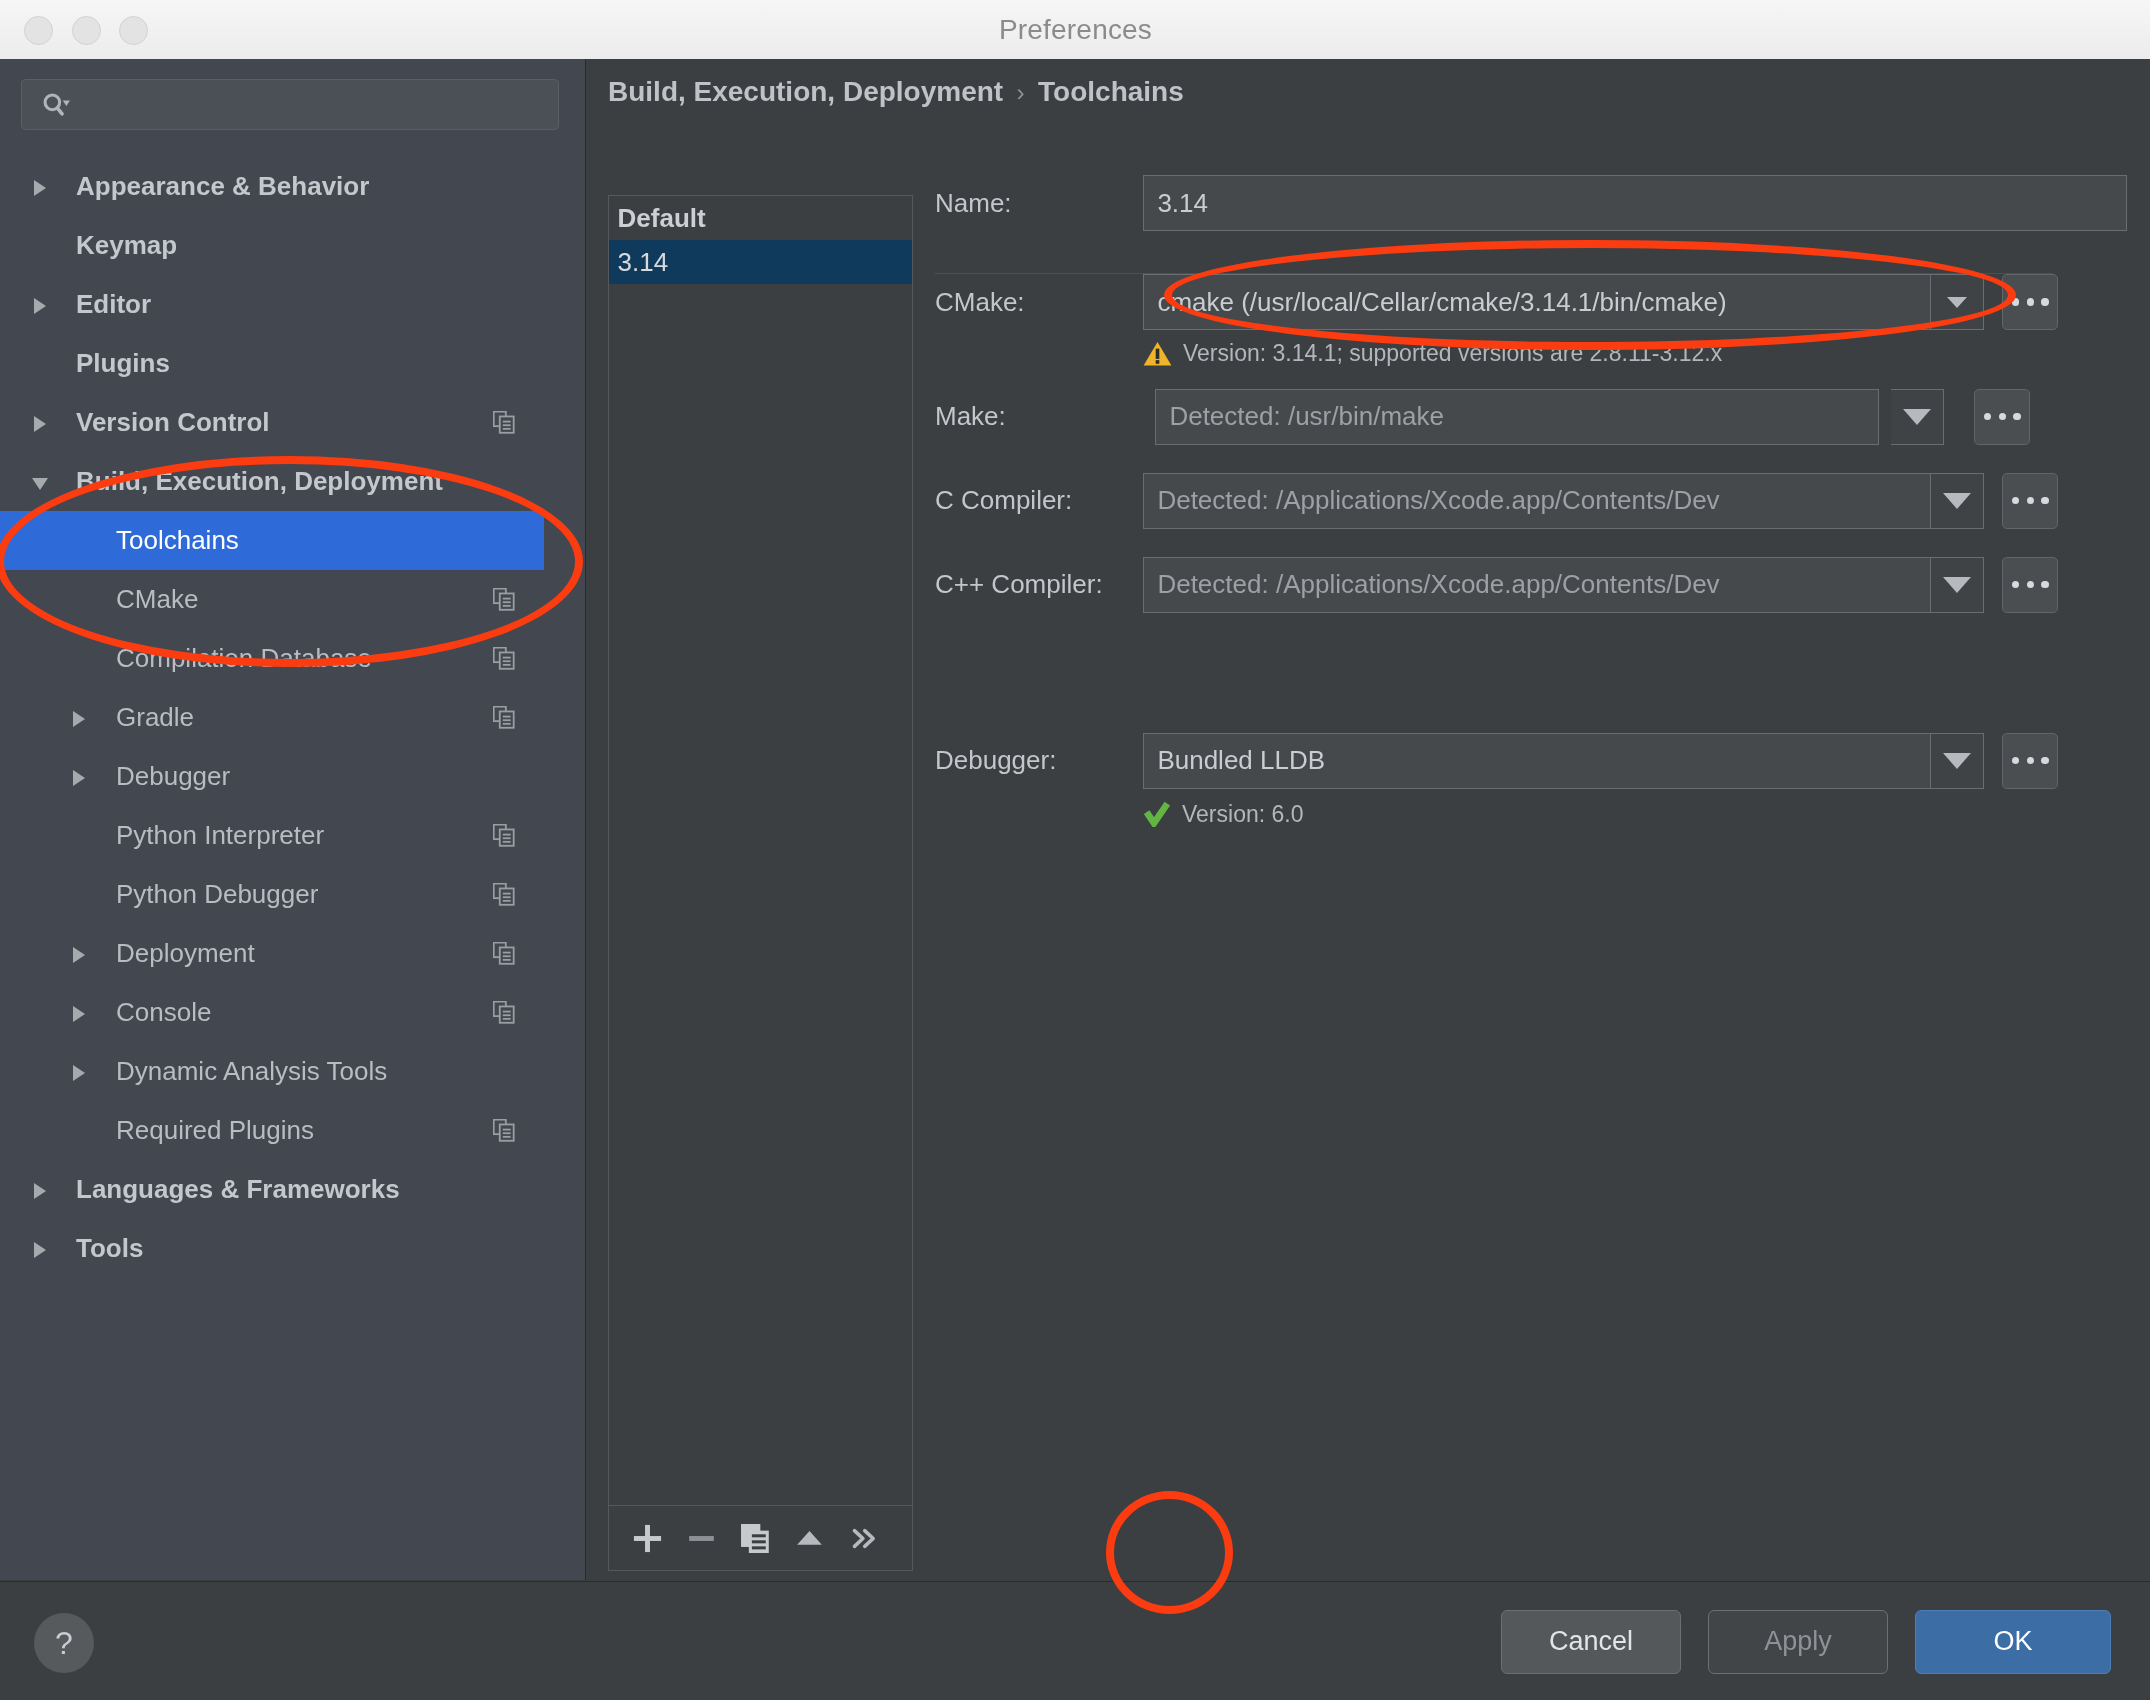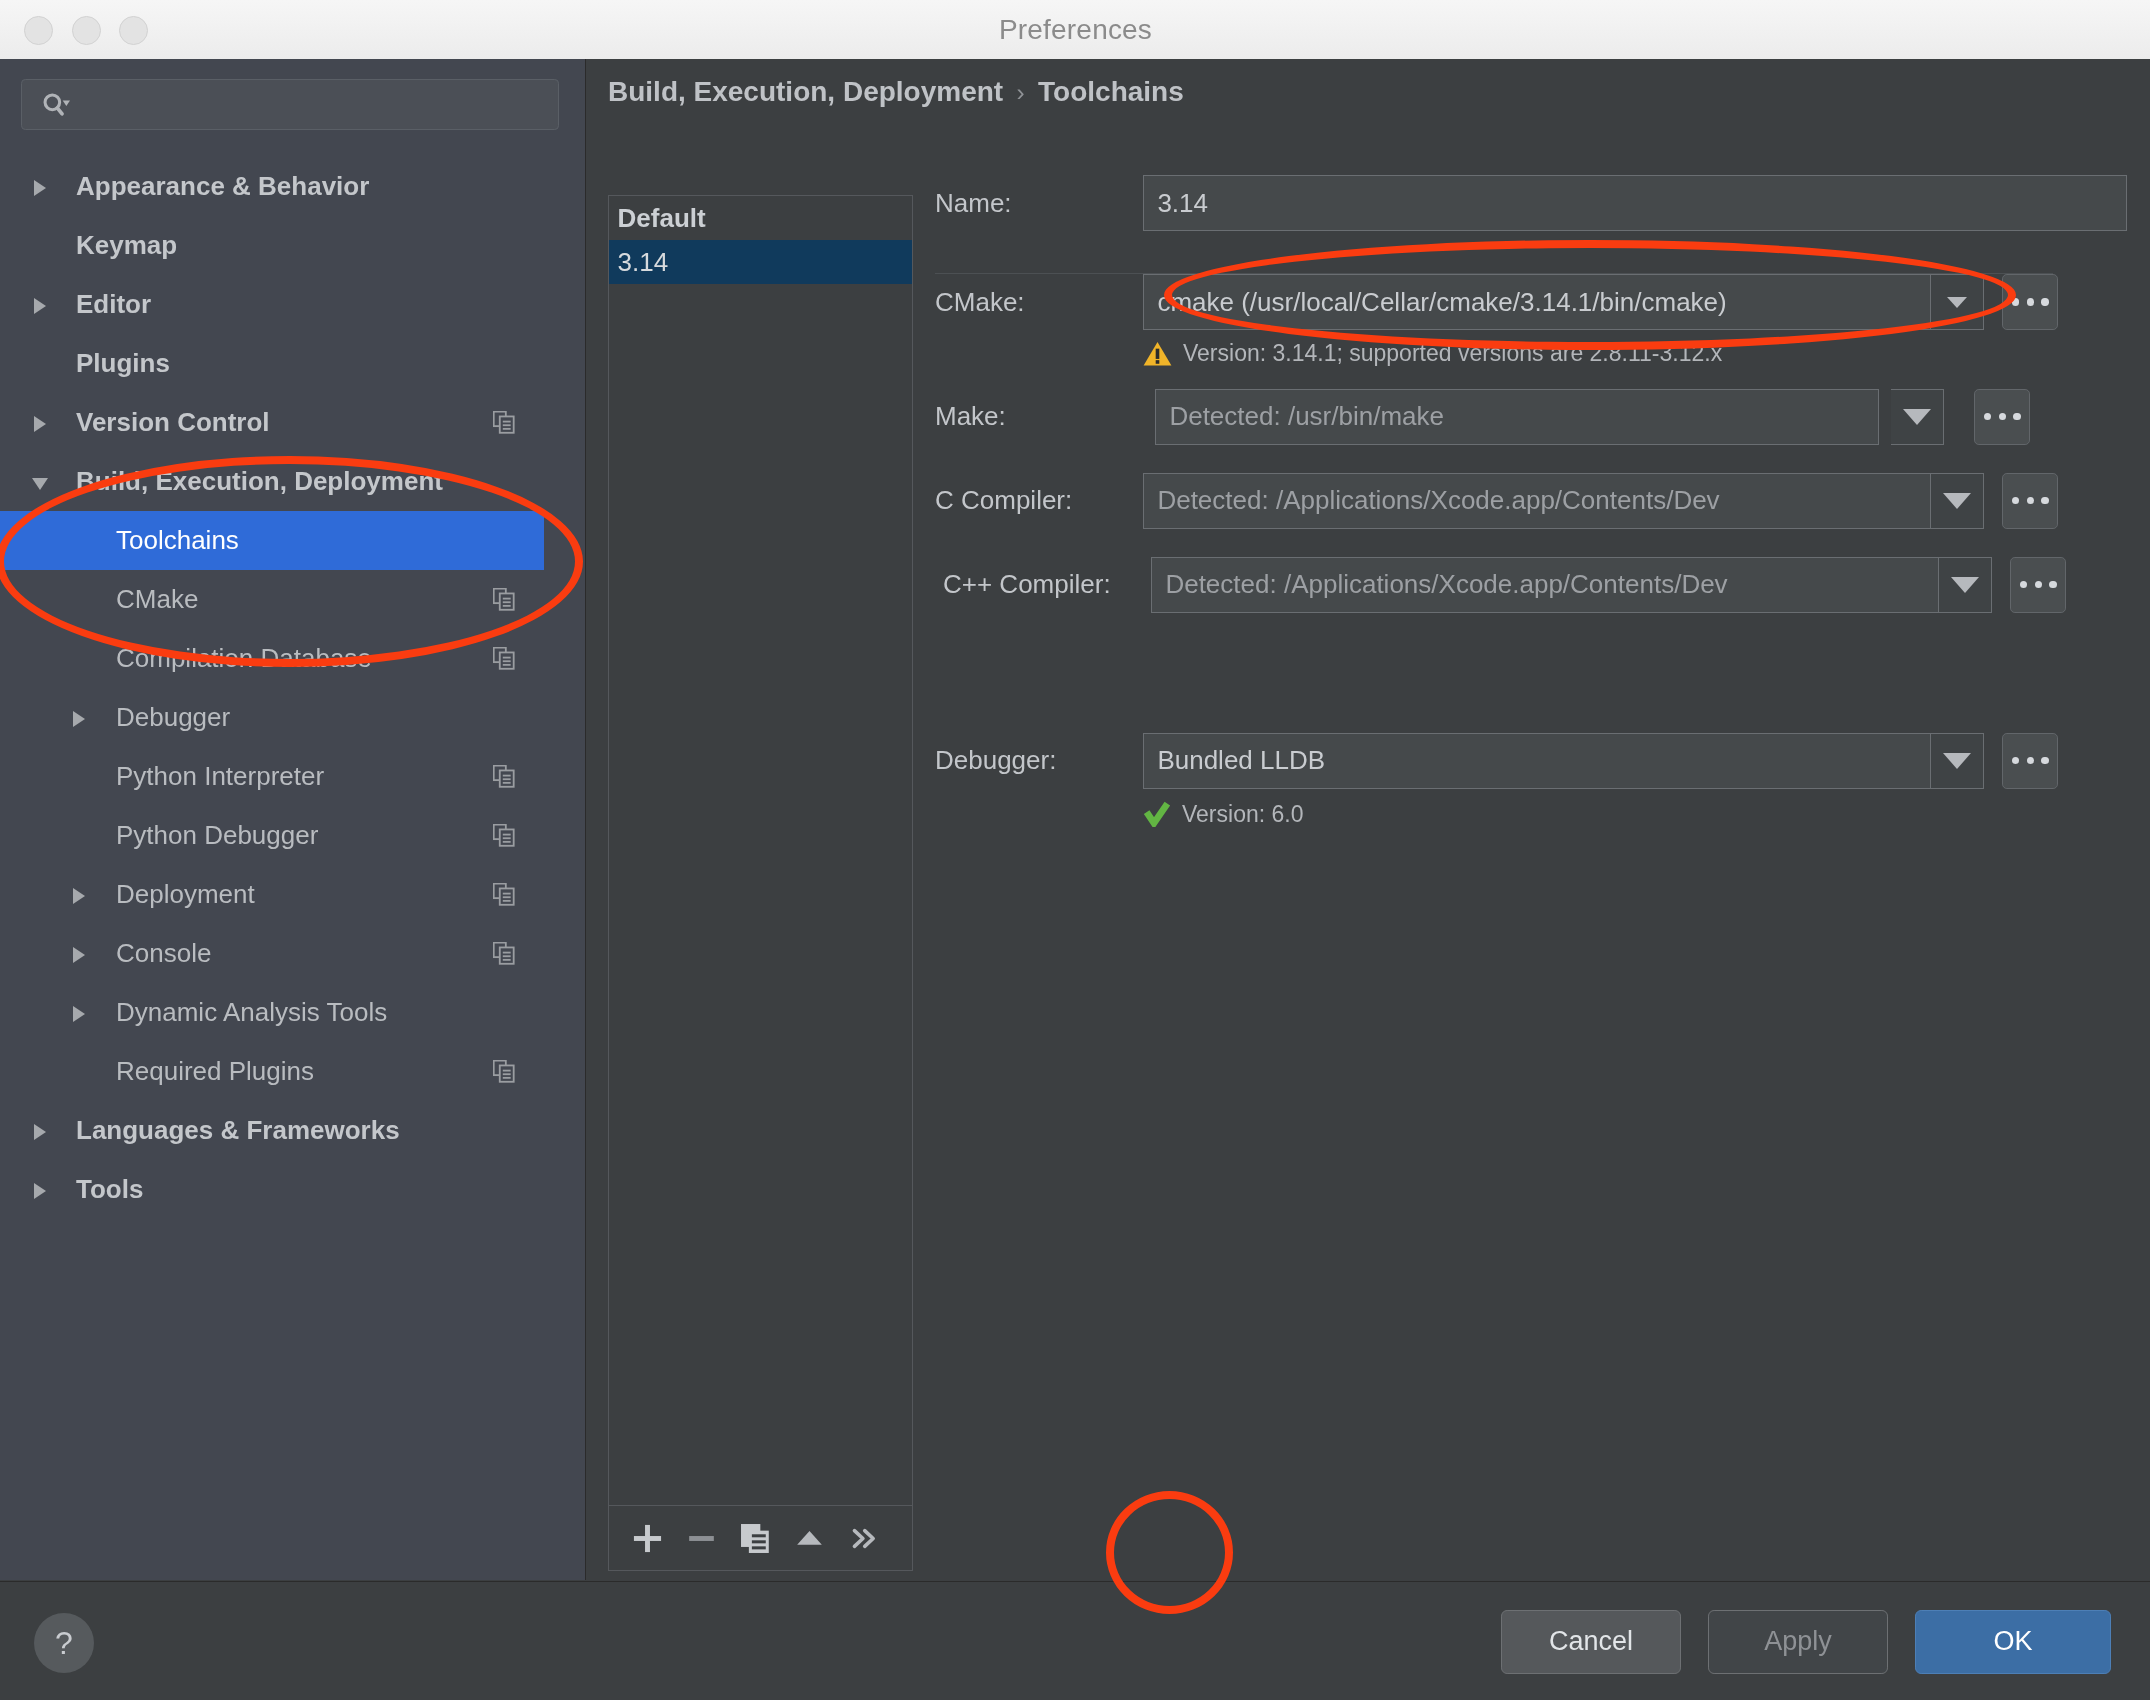--- a/index.html
+++ b/index.html
@@ -239,20 +239,31 @@
             <svg class="copy-ind" viewBox="0 0 36 38">
               <rect x="1" y="1" width="20" height="24" fill="none" stroke="#9a9da1" stroke-width="3"></rect>
               <rect x="11" y="9" width="23" height="27" fill="#434750" stroke="#9a9da1" stroke-width="3"></rect>
               <rect x="16" y="16" width="13" height="3" fill="#9a9da1"></rect>
               <rect x="16" y="22" width="13" height="3" fill="#9a9da1"></rect>
               <rect x="16" y="28" width="13" height="3" fill="#9a9da1"></rect>
             </svg>
           </div>
           <div class="tree-row lvl1">
             <div class="twisty"></div>
+            <span class="tree-label">Gradle</span>
+            <svg class="copy-ind" viewBox="0 0 36 38">
+              <rect x="1" y="1" width="20" height="24" fill="none" stroke="#9a9da1" stroke-width="3"></rect>
+              <rect x="11" y="9" width="23" height="27" fill="#434750" stroke="#9a9da1" stroke-width="3"></rect>
+              <rect x="16" y="16" width="13" height="3" fill="#9a9da1"></rect>
+              <rect x="16" y="22" width="13" height="3" fill="#9a9da1"></rect>
+              <rect x="16" y="28" width="13" height="3" fill="#9a9da1"></rect>
+            </svg>
+          </div>
+          <div class="tree-row lvl1">
+            <div class="twisty"></div>
             <span class="tree-label">Debugger</span>
           </div>
           <div class="tree-row lvl1">
             <span class="tree-label">Python Interpreter</span>
             <svg class="copy-ind" viewBox="0 0 36 38">
               <rect x="1" y="1" width="20" height="24" fill="none" stroke="#9a9da1" stroke-width="3"></rect>
               <rect x="11" y="9" width="23" height="27" fill="#434750" stroke="#9a9da1" stroke-width="3"></rect>
               <rect x="16" y="16" width="13" height="3" fill="#9a9da1"></rect>
               <rect x="16" y="22" width="13" height="3" fill="#9a9da1"></rect>
               <rect x="16" y="28" width="13" height="3" fill="#9a9da1"></rect>
@@ -409,21 +420,21 @@
           <div class="caret"></div>
         </div>
         <div class="dots-btn" style="margin-left:18.3px;">
           <div class="dot-s"></div>
           <div class="dot-s"></div>
           <div class="dot-s"></div>
         </div>
       </div>
 
       <div class="row" style="height:56px; margin-top:28px;">
-        <div class="lbl" style="width:208px;margin-left:8px;">C++ Compiler:</div>
+        <div class="lbl" style="width:208px;">C++ Compiler:</div>
         <div class="field ph" style="width:788px;">Detected: /Applications/Xcode.app/Contents/Dev</div>
         <div class="combo-arrow">
           <div class="caret"></div>
         </div>
         <div class="dots-btn" style="margin-left:18.3px;">
           <div class="dot-s"></div>
           <div class="dot-s"></div>
           <div class="dot-s"></div>
         </div>
       </div>

